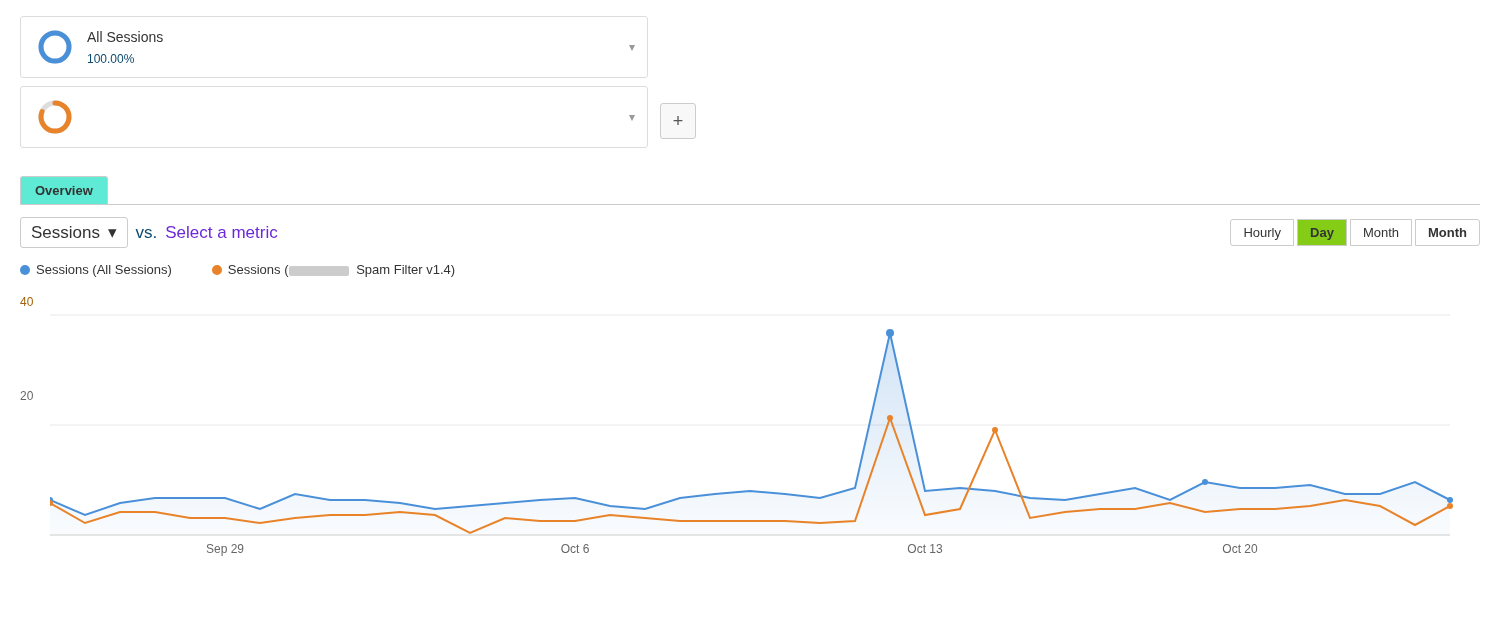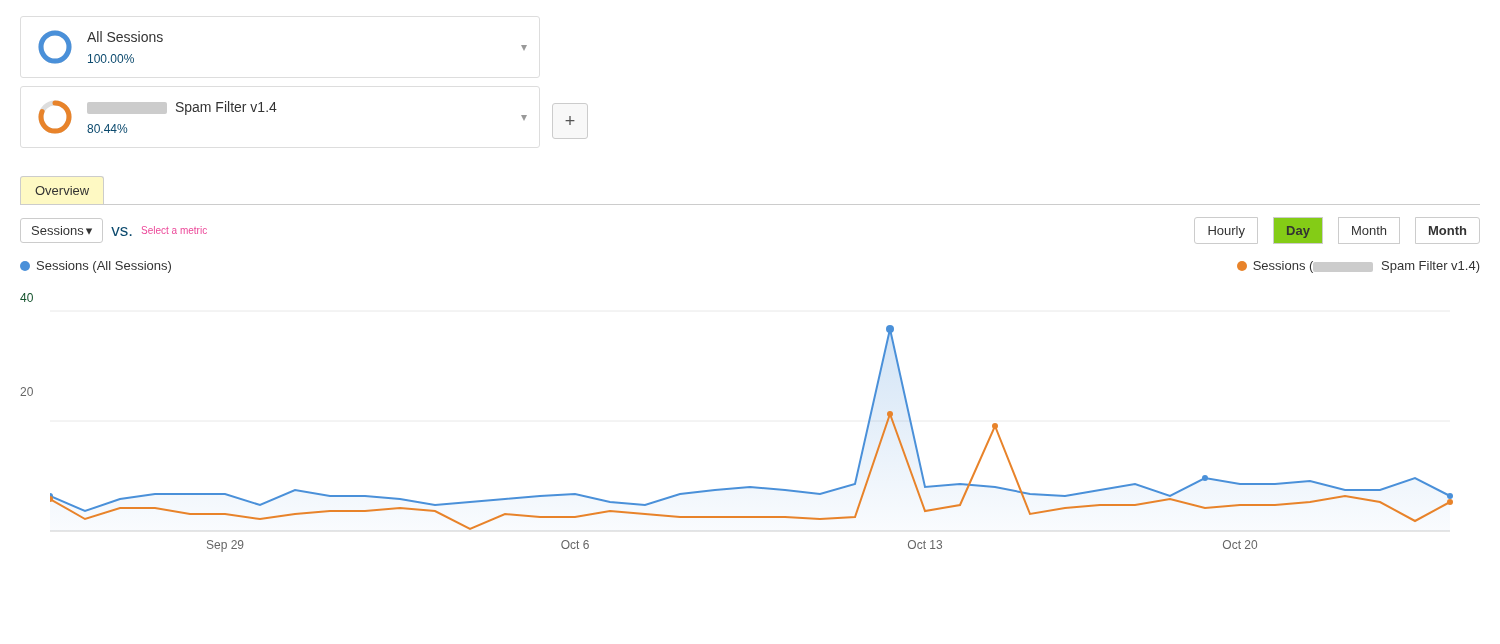--- a/index.html
+++ b/index.html
@@ -19,21 +19,21 @@
 
     
     .segment-card {
       border: 1px solid #ddd;
       border-radius: 3px;
       padding: 10px 14px;
       margin-bottom: 8px;
       display: flex;
       align-items: center;
       position: relative;
-      width: 520px;
+      width: 628px;
       background: #fff;
     }
 
     .segment-card .chevron {
       position: absolute;
       right: 12px;
       top: 50%;
       transform: translateY(-50%);
       color: #999;
       font-size: 12px;
@@ -88,22 +88,22 @@
       align-items: center;
       margin-bottom: 4px;
     }
 
     
     .overview-tab {
       display: inline-block;
       padding: 6px 14px;
       border: 1px solid #ccc;
       border-bottom: none;
-      background: #fef9c3;
-      font-weight: normal;
+      background: #5eead4;
+      font-weight: bold;
       font-size: 13px;
       margin-top: 16px;
       border-radius: 3px 3px 0 0;
     }
 
     .tab-divider {
       border-top: 1px solid #ccc;
       margin-bottom: 12px;
     }
 
@@ -118,43 +118,43 @@
     .left-controls {
       display: flex;
       align-items: center;
       gap: 8px;
     }
 
     .metric-dropdown {
       border: 1px solid #ccc;
       border-radius: 3px;
       padding: 4px 10px;
-      font-size: 13px;
+      font-size: 17px;
       background: #fff;
       cursor: pointer;
       display: flex;
       align-items: center;
-      gap: 2px;
+      gap: 8px;
     }
 
     .vs-label {
       color: #0c4a6e;
       font-size: 17px;
     }
 
     .select-metric-link {
-      color: #ec4899;
-      font-size: 10px;
+      color: #6d28d9;
+      font-size: 17px;
       cursor: pointer;
       text-decoration: none;
     }
 
     .time-buttons {
       display: flex;
-      gap: 16px;
+      gap: 4px;
     }
 
     .time-btn {
       border: 1px solid #ccc;
       background: #fff;
       padding: 5px 12px;
       font-size: 13px;
       cursor: pointer;
       margin-left: -1px;
       color: #333;
@@ -170,24 +170,23 @@
     }
     .time-btn:last-child {
       border-radius: 0 3px 3px 0;
       font-weight: bold;
     }
 
     
     .legend {
       display: flex;
       align-items: center;
-      gap: 8px;
+      gap: 40px;
       margin-bottom: 8px;
       font-size: 13px;
-      justify-content: space-between;
     }
 
     .legend-item {
       display: flex;
       align-items: center;
       gap: 6px;
     }
 
     .legend-dot {
       width: 10px;
@@ -219,27 +218,20 @@
     <span class="chevron">▾</span>
   </div>
 
   
   <div class="segment-row">
     <div class="segment-card">
       <svg class="donut-icon" viewBox="0 0 40 40">
         <circle cx="20" cy="20" r="14" fill="none" stroke="#ddd" stroke-width="5"></circle>
         <circle cx="20" cy="20" r="14" fill="none" stroke="#e8832a" stroke-width="5" stroke-dasharray="71 17" stroke-linecap="round" transform="rotate(-90 20 20)"></circle>
       </svg>
-      <div class="segment-info">
-        <div class="segment-name">
-          <span class="blurred-name"></span>
-          <span>Spam Filter v1.4</span>
-        </div>
-        <div class="segment-pct">80.44%</div>
-      </div>
       <span class="chevron">▾</span>
     </div>
     <button class="add-segment-btn">+</button>
   </div>
 
   
   <div class="overview-tab">Overview</div>
   <div class="tab-divider"></div>
 
   
@@ -270,21 +262,21 @@
     <div class="legend-item">
       <div class="legend-dot" style="background:#e8832a;"></div>
       <span>Sessions (<span class="blurred-name" style="width:60px;height:10px;vertical-align:middle;"></span> Spam Filter v1.4)</span>
     </div>
   </div>
 
   
   <div class="chart-wrapper">
     <div style="position:relative;">
       
-      <div style="position:absolute; left:0; top:10px; font-size:12px; color:#14532d;">40</div>
+      <div style="position:absolute; left:0; top:10px; font-size:12px; color:#a16207;">40</div>
       <div style="position:absolute; left:0; top:104px; font-size:12px; color:#666;">20</div>
 
       <svg width="1440" height="280" style="margin-left:30px;">
         <defs>
           <linearGradient id="blueGrad" x1="0" y1="0" x2="0" y2="1">
             <stop offset="0%" stop-color="#4a90d9" stop-opacity="0.25"></stop>
             <stop offset="100%" stop-color="#4a90d9" stop-opacity="0.03"></stop>
           </linearGradient>
         </defs>
 

